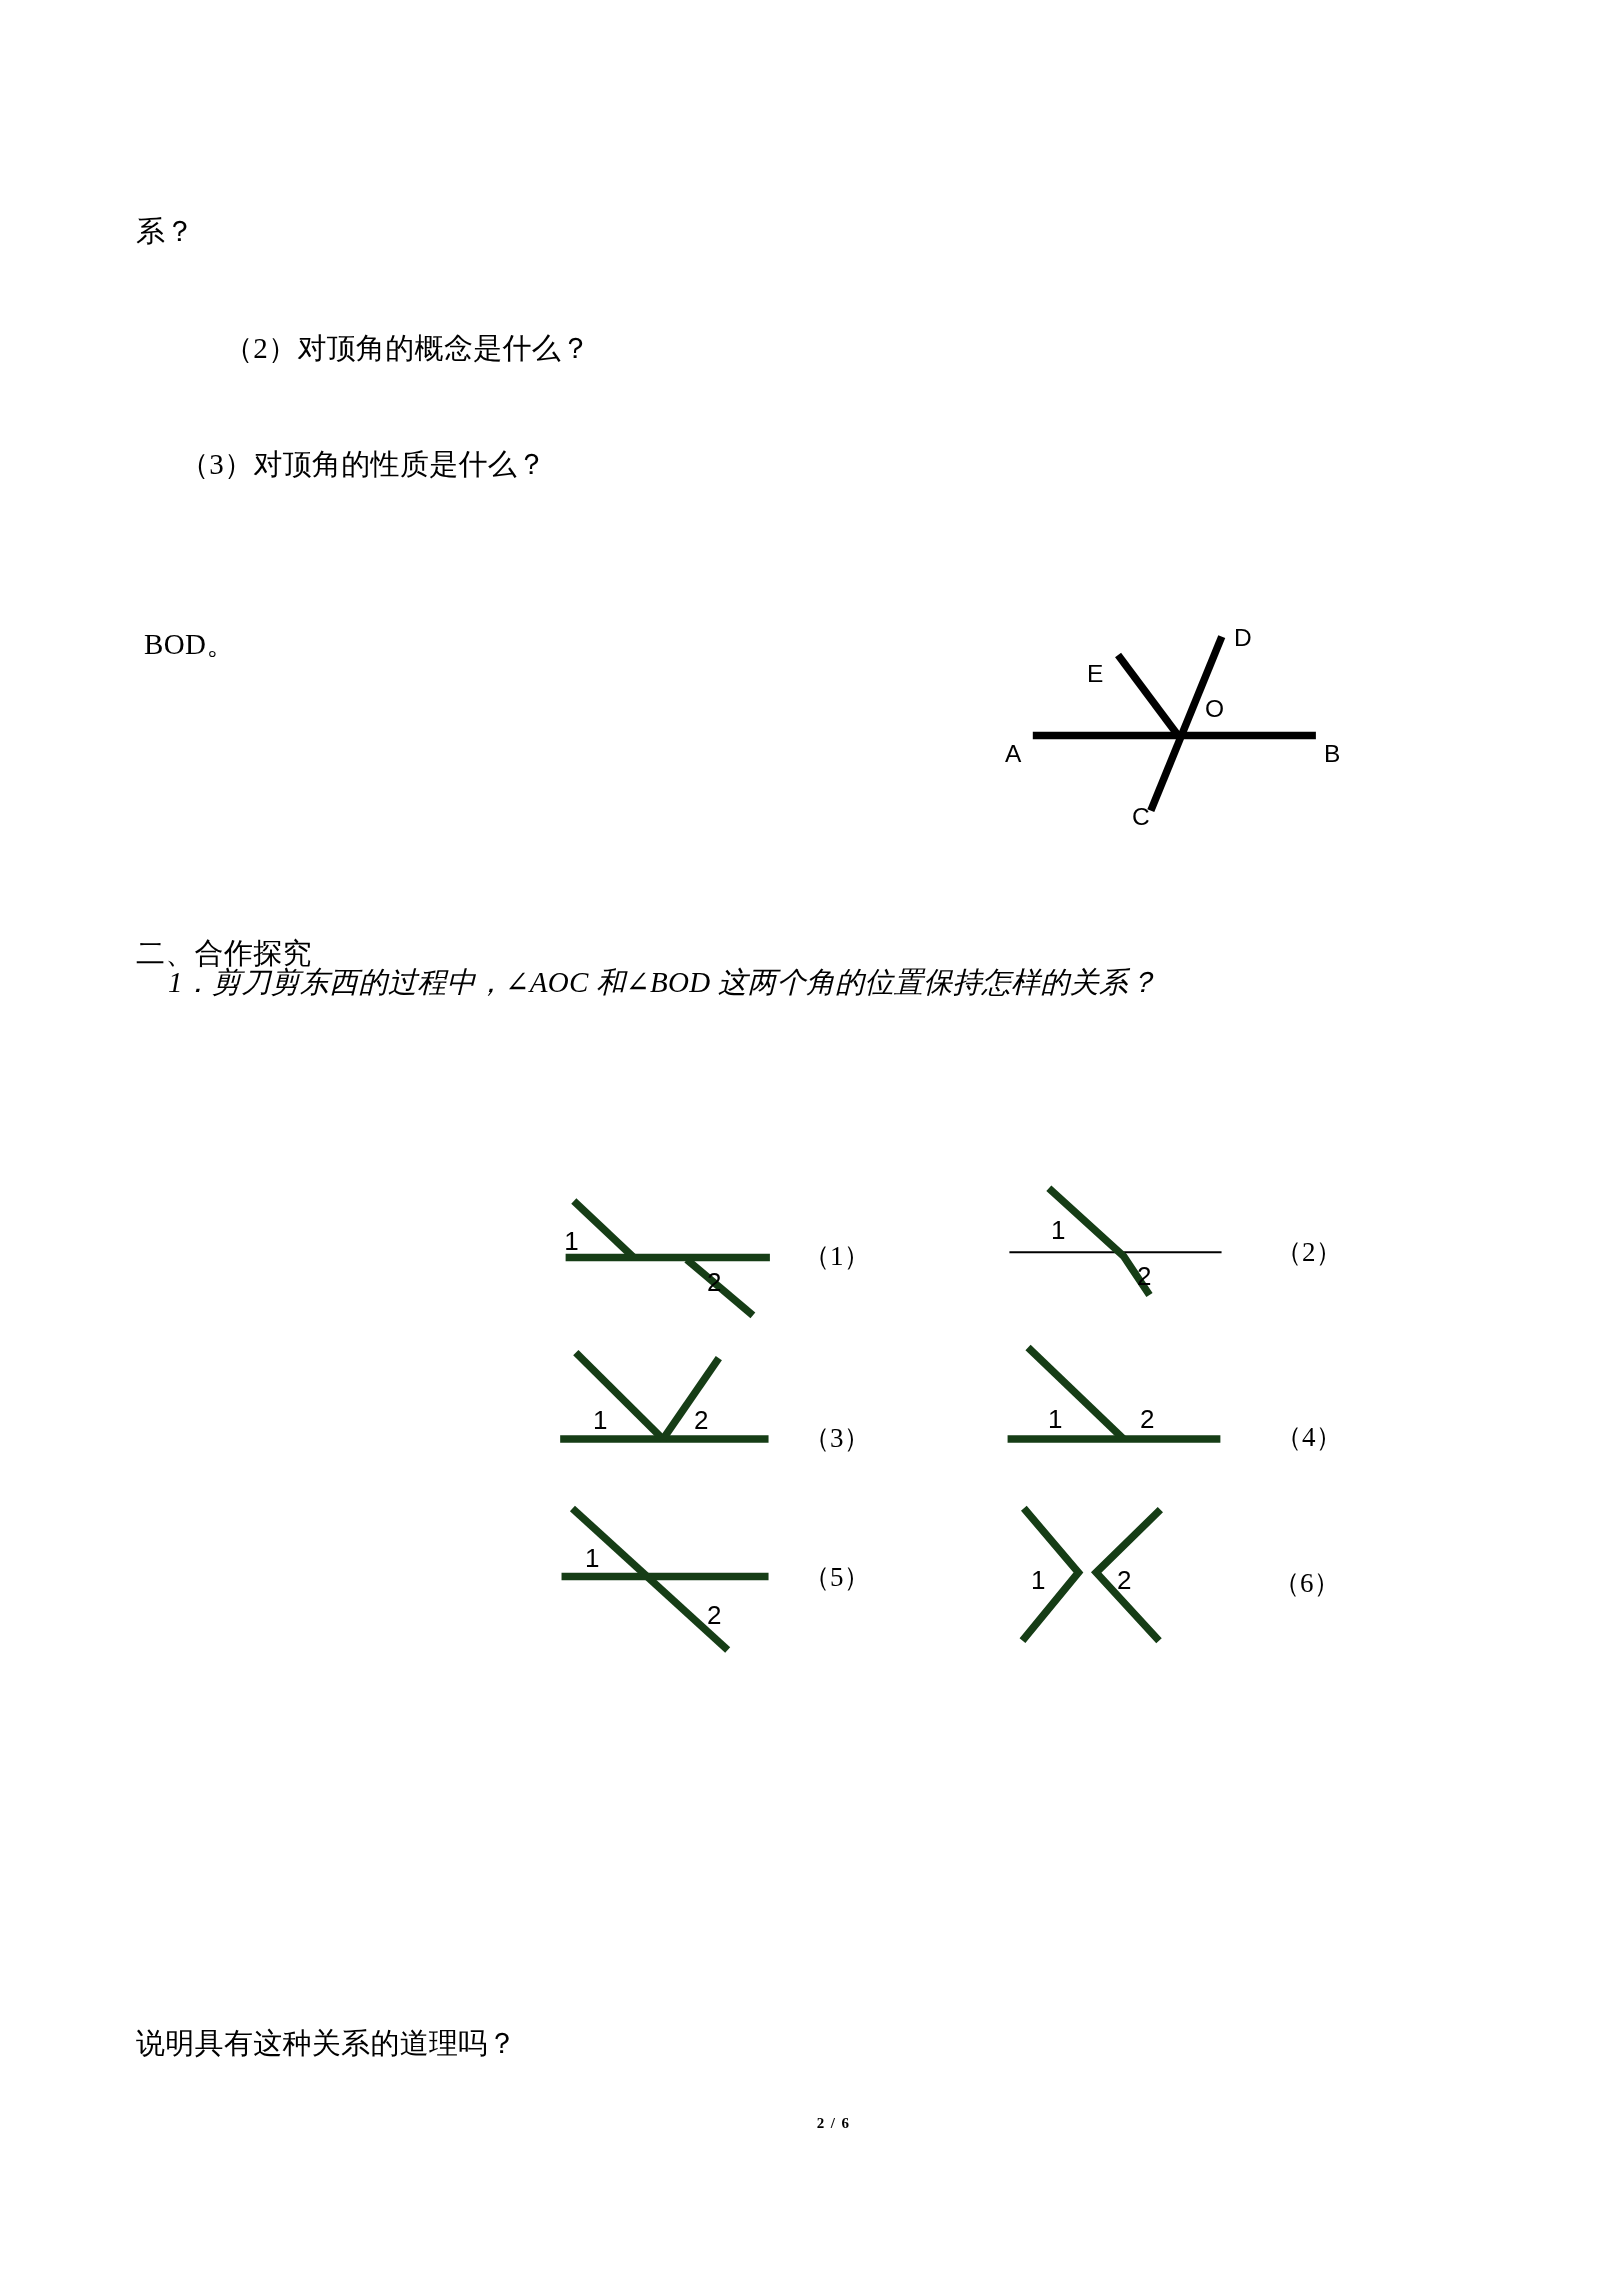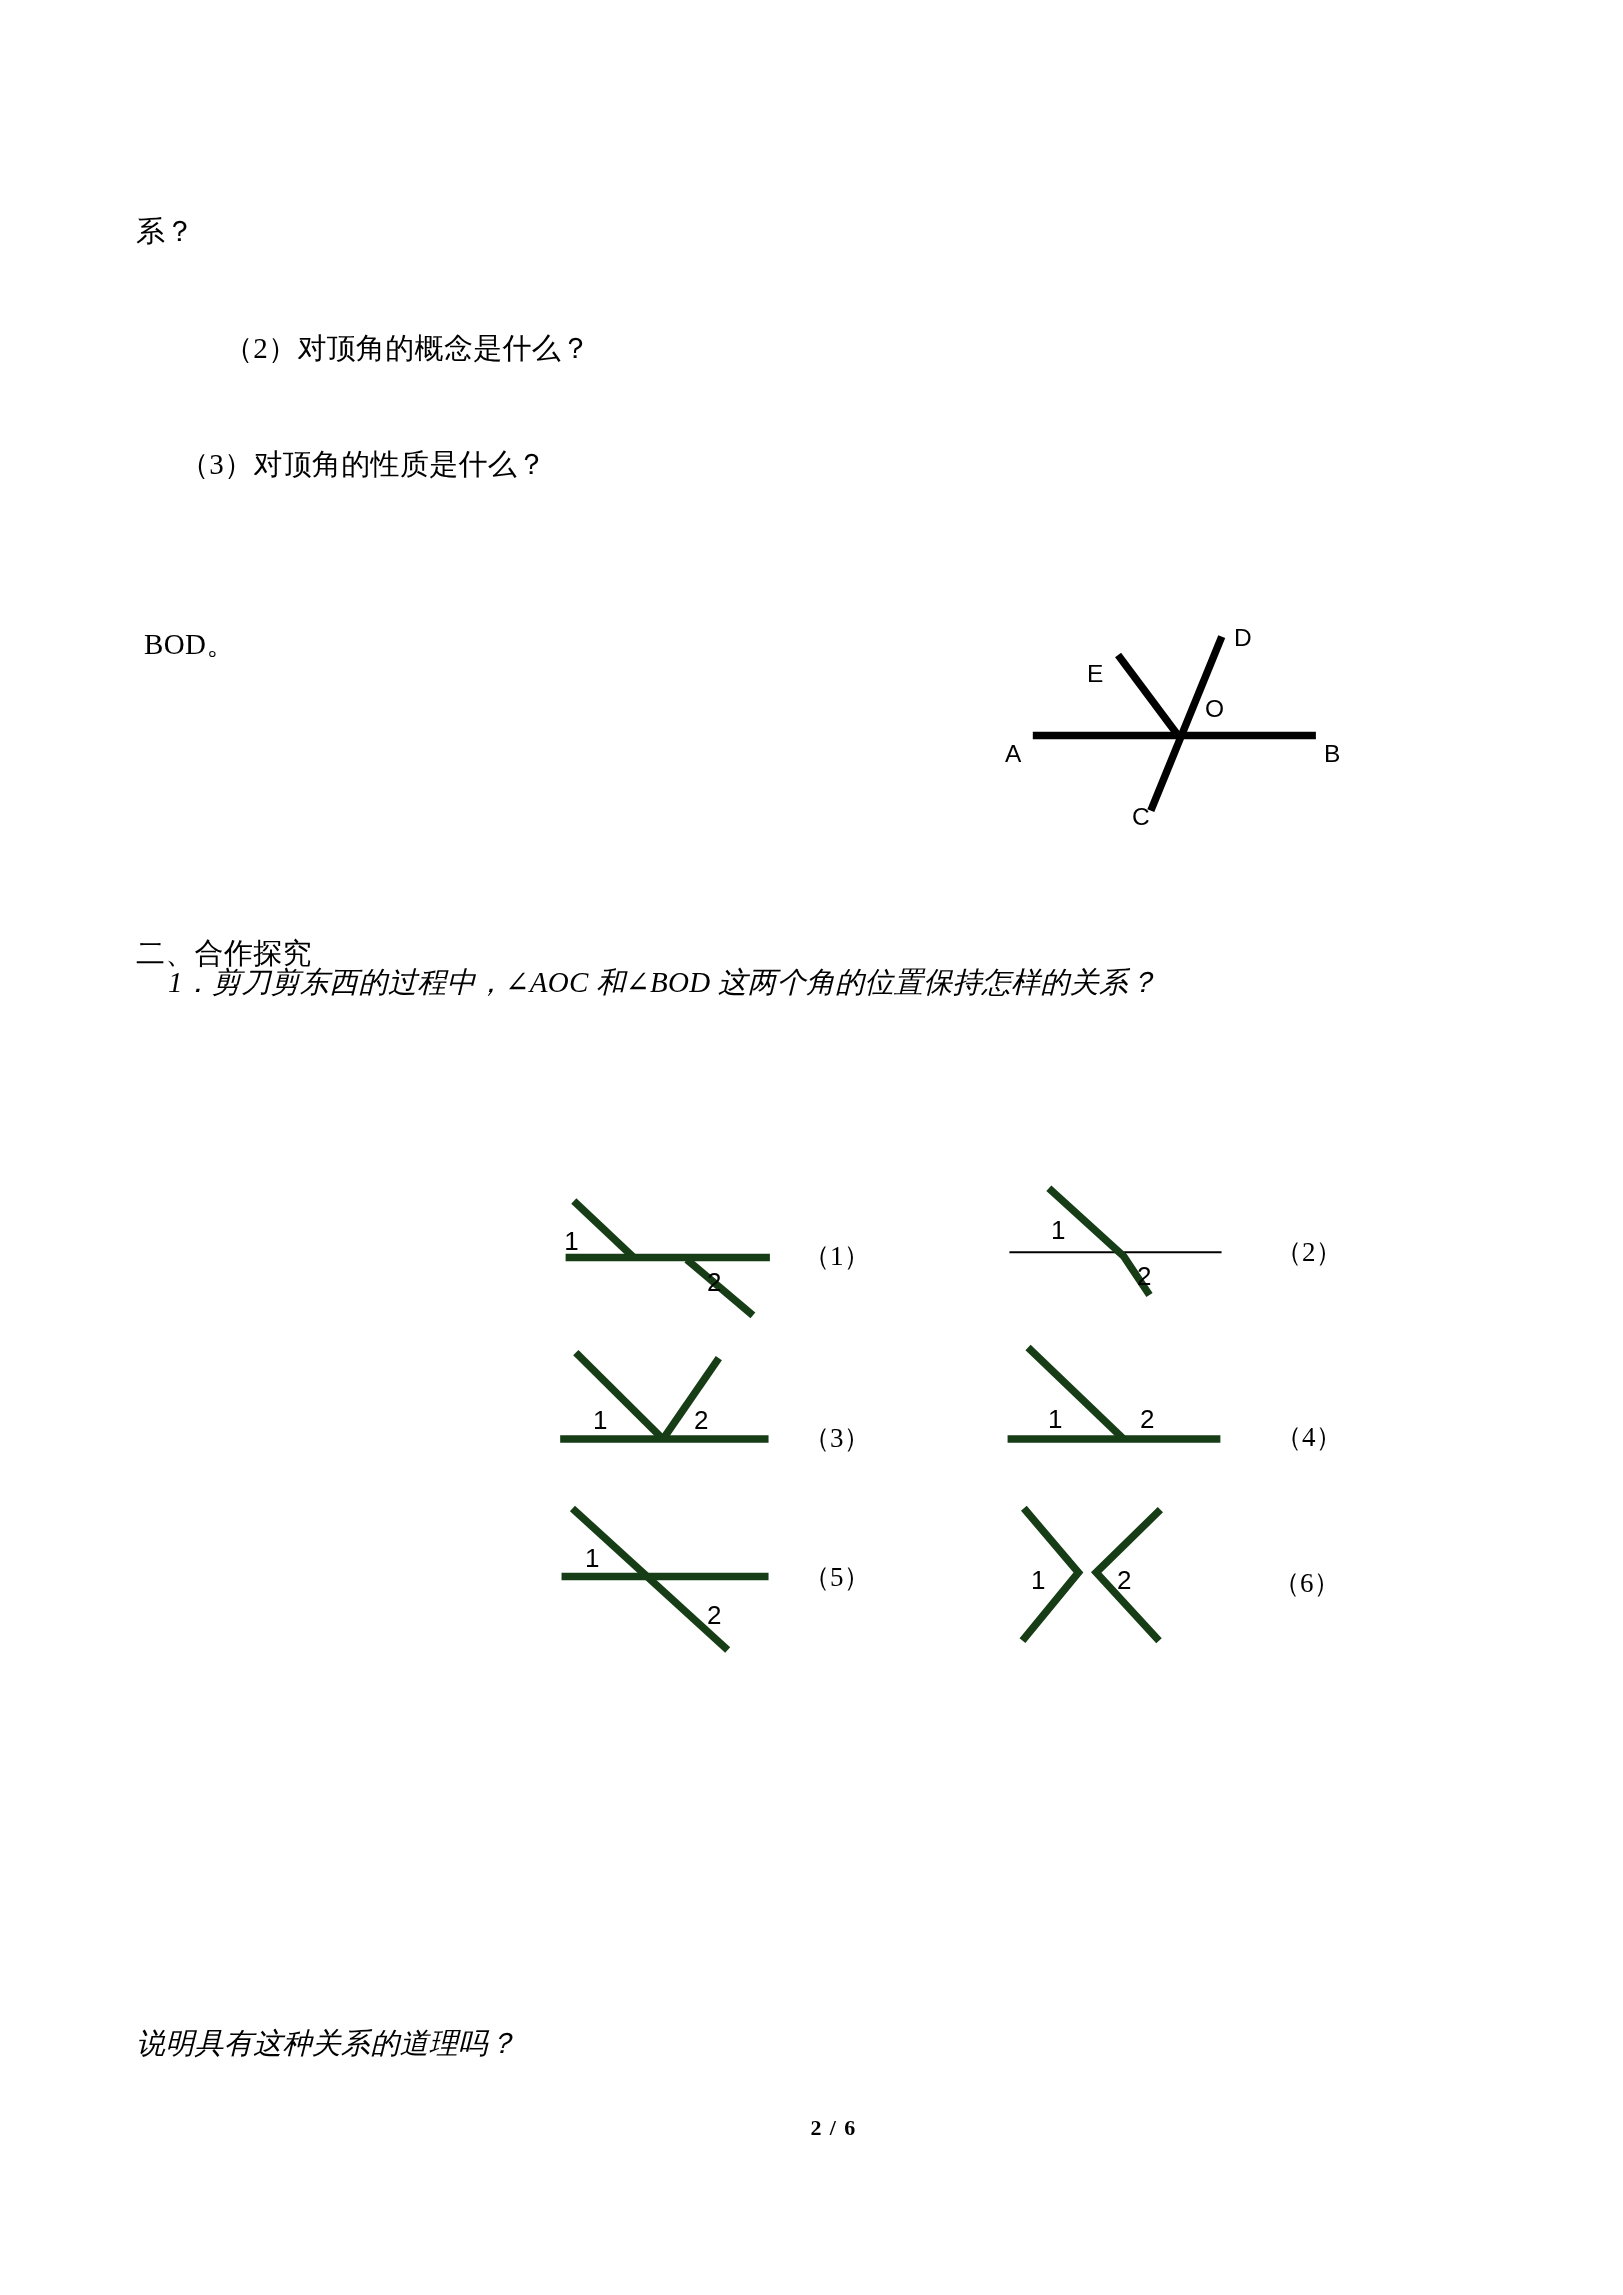--- a/index.html
+++ b/index.html
@@ -26,21 +26,21 @@
     white-space: pre-wrap;
     color: #000;
   }
 
   
   .footer {
     position: absolute;
     left: 0;
     right: 0;
     text-align: center;
-    font-size: 22px;
+    font-size: 15px;
     font-weight: bold;
     letter-spacing: 1.4px;
     padding-left: 44px;
   }
 
   
   .figure {
     position: absolute;
   }
   .figure svg {
@@ -173,18 +173,18 @@
 
       <polyline points="32,18 112,112 30,212" fill="none" stroke="#163d16" stroke-width="11"></polyline>
 
       <polyline points="232,20 138,112 230,212" fill="none" stroke="#163d16" stroke-width="11"></polyline>
     </svg>
     <span class="ang-label" style="left:29px; top:71px;">1</span>
     <span class="ang-label" style="left:115px; top:71px;">2</span>
     <span class="fig-caption" style="left:271px; top:74px;">（6）</span>
   </div>
 
-  <div class="para" style="left:136px; top:2017px;font-style:italic;">说明具有这种关系的道理吗？</div>
+  <div class="para" style="left:136px; top:2017px;">说明具有这种关系的道理吗？</div>
 
   <div class="footer" style="top:2115px;">2 / 6</div>
 
 </div>
 
 
 </body></html>

